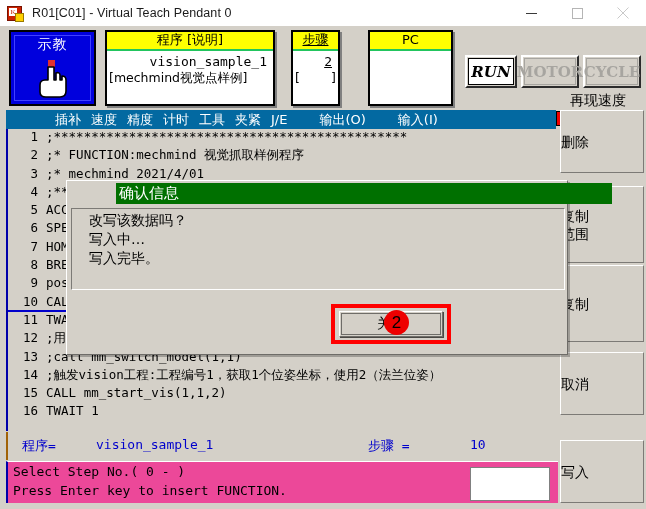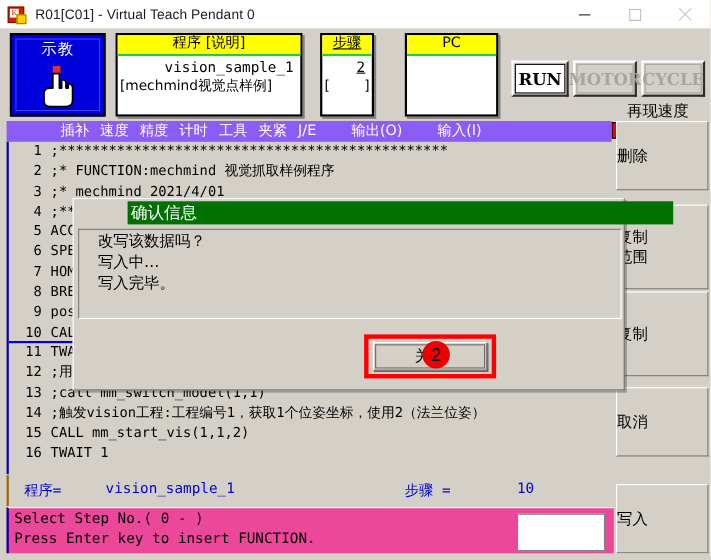--- a/index.html
+++ b/index.html
@@ -176,21 +176,21 @@
     justify-content: center;
   }
   .statbtn .inner {
     width: calc(100% - 4px);
     height: calc(100% - 4px);
     border: 1px solid #000000;
     display: flex;
     align-items: center;
     justify-content: center;
   }
-  #run-btn { left: 465px; width: 52px; }
+  #run-btn { left: 465px; width: 52px; font-style: italic; }
   #run-btn .inner { background: #ffffff; color: #000000; }
   #motor-btn { left: 521px; width: 58px; }
   #motor-btn .inner { background: #d4d0c8; color: #a7a5a0; border-color: #a7a5a0; }
   #cycle-btn { left: 583px; width: 58px; }
   #cycle-btn .inner { background: #d4d0c8; color: #a7a5a0; border-color: #a7a5a0; }
 
   .speed-label {
     position: absolute;
     left: 551px; top: 66px;
     width: 94px;
@@ -213,21 +213,21 @@
     text-align: center;
     line-height: 13px;
     letter-spacing: 1px;
   }
 
   
   .menubar {
     position: absolute;
     left: 6px; top: 110px;
     width: 550px; height: 19px;
-    background: #8b5cf6;
+    background: #0369a1;
     display: flex;
     align-items: center;
     color: #ffffff;
     font-family: "DejaVu Sans", sans-serif;
     font-size: 13px;
   }
   .menubar .mi {
     padding: 0 5px;
     white-space: nowrap;
     line-height: 19px;

